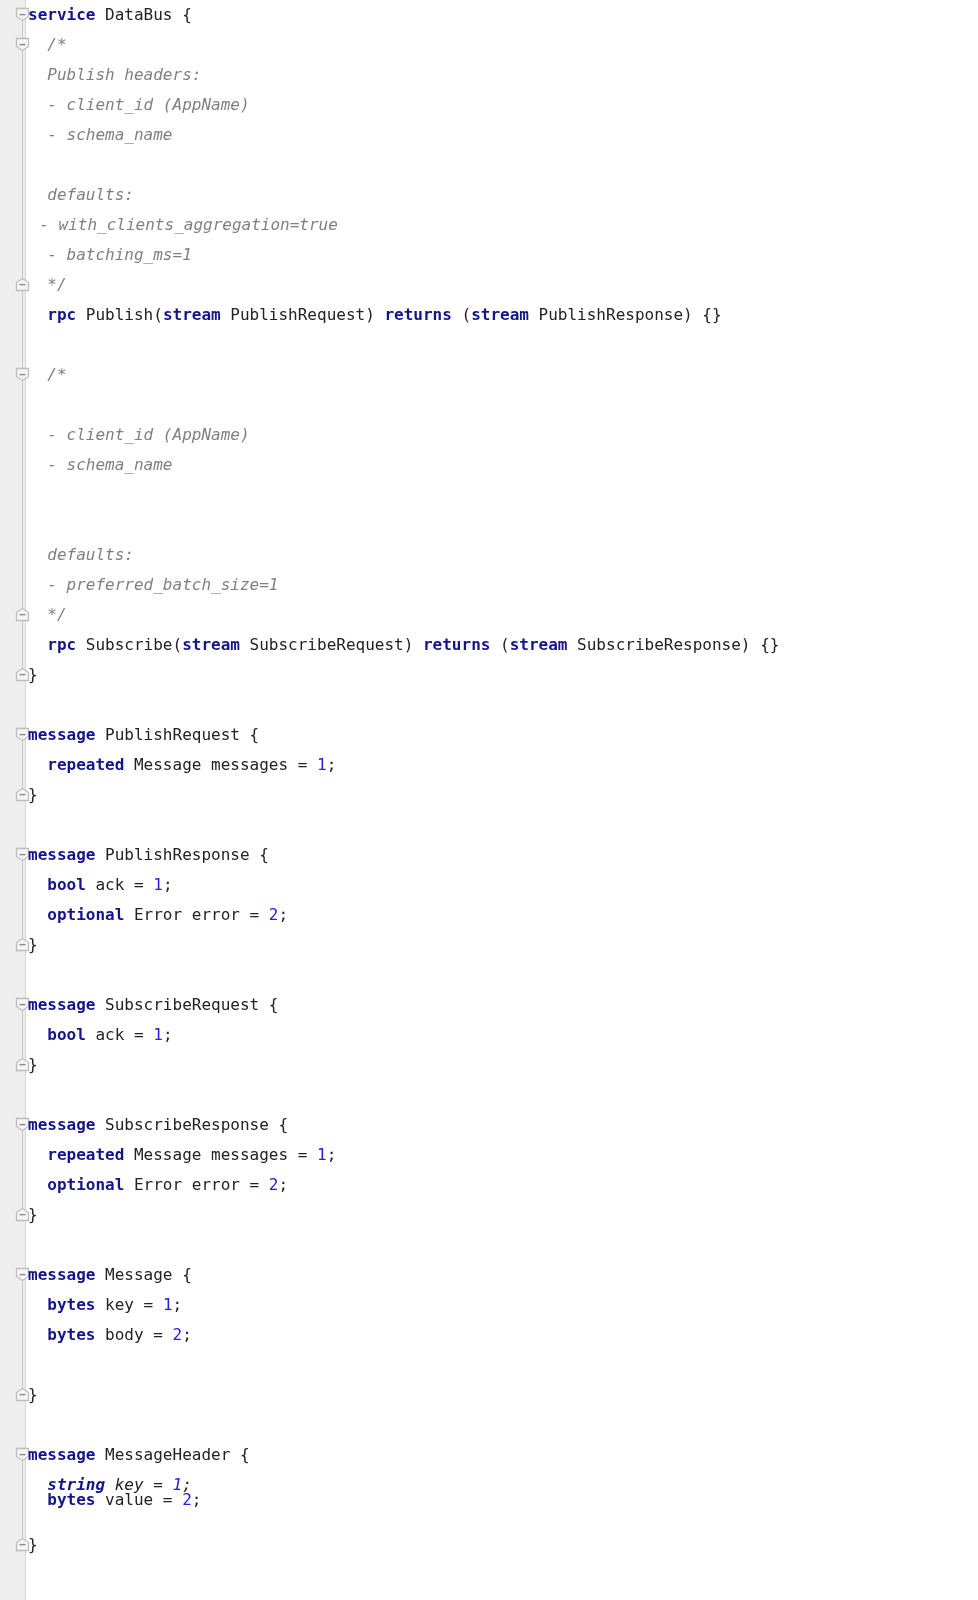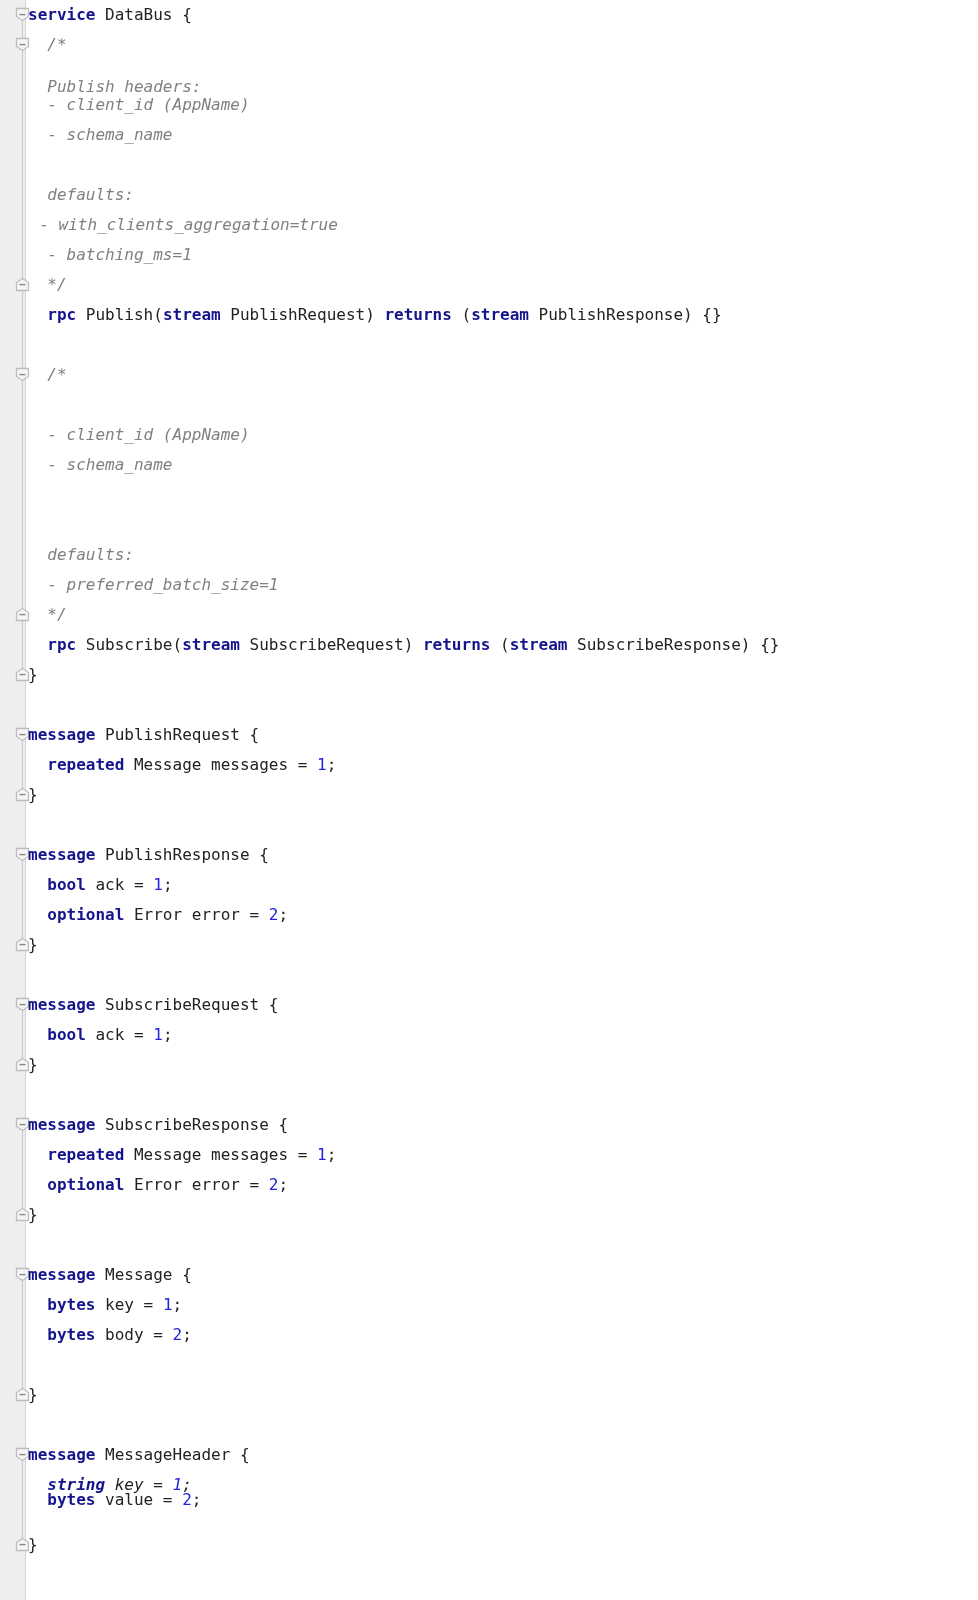--- a/index.html
+++ b/index.html
@@ -219,21 +219,21 @@
         <svg width="15" height="15" viewBox="0 0 15 15">
           <path d="M7.5,1.5 L13.5,5.5 V13.5 H1.5 V5.5 Z" fill="#f5f5f5" stroke="#bdbdbd" stroke-width="1.3"></path>
           <rect x="4.5" y="6.9" width="6" height="1.4" fill="#8a8a8a"></rect>
         </svg>
       </div>
     </div>
 
   <div id="code">
       <div class="line" style="top: 0px; left: 28px;"><span class="tok-kw">service</span><span class="tok-plain"> DataBus {</span></div>
       <div class="line" style="top: 30px; left: 28px;"><span class="tok-comment">  /*</span></div>
-      <div class="line" style="top: 60px; left: 28px; margin-top: 12px;"><span class="tok-comment">  Publish headers:</span></div>
+      <div class="line" style="top: 60px; left: 28px;"><span class="tok-comment">  Publish headers:</span></div>
       <div class="line" style="top: 90px; left: 28px;"><span class="tok-comment">  - client_id (AppName)</span></div>
       <div class="line" style="top: 120px; left: 28px;"><span class="tok-comment">  - schema_name</span></div>
       <div class="line" style="top: 150px; left: 28px;"></div>
       <div class="line" style="top: 180px; left: 28px;"><span class="tok-comment">  defaults:</span></div>
       <div class="line" style="top: 210px; left: 20px;"><span class="tok-comment">  - with_clients_aggregation=true</span></div>
       <div class="line" style="top: 240px; left: 28px;"><span class="tok-comment">  - batching_ms=1</span></div>
       <div class="line" style="top: 270px; left: 28px;"><span class="tok-comment">  */</span></div>
       <div class="line" style="top: 300px; left: 28px;"><span class="tok-plain">  </span><span class="tok-kw">rpc</span><span class="tok-plain"> Publish(</span><span class="tok-kw">stream</span><span class="tok-plain"> PublishRequest) </span><span class="tok-kw">returns</span><span class="tok-plain"> (</span><span class="tok-kw">stream</span><span class="tok-plain"> PublishResponse) {}</span></div>
       <div class="line" style="top: 330px; left: 28px;"></div>
       <div class="line" style="top: 360px; left: 28px;"><span class="tok-comment">  /*</span></div>

